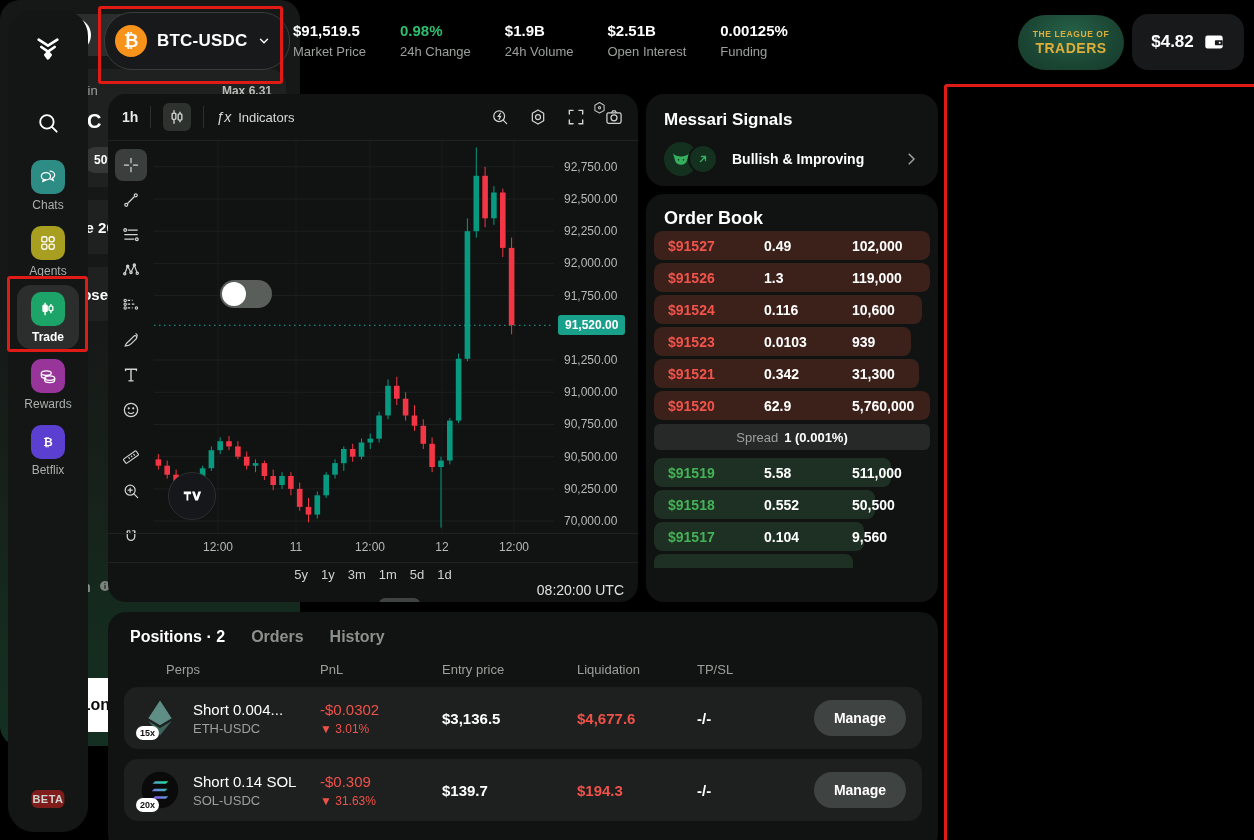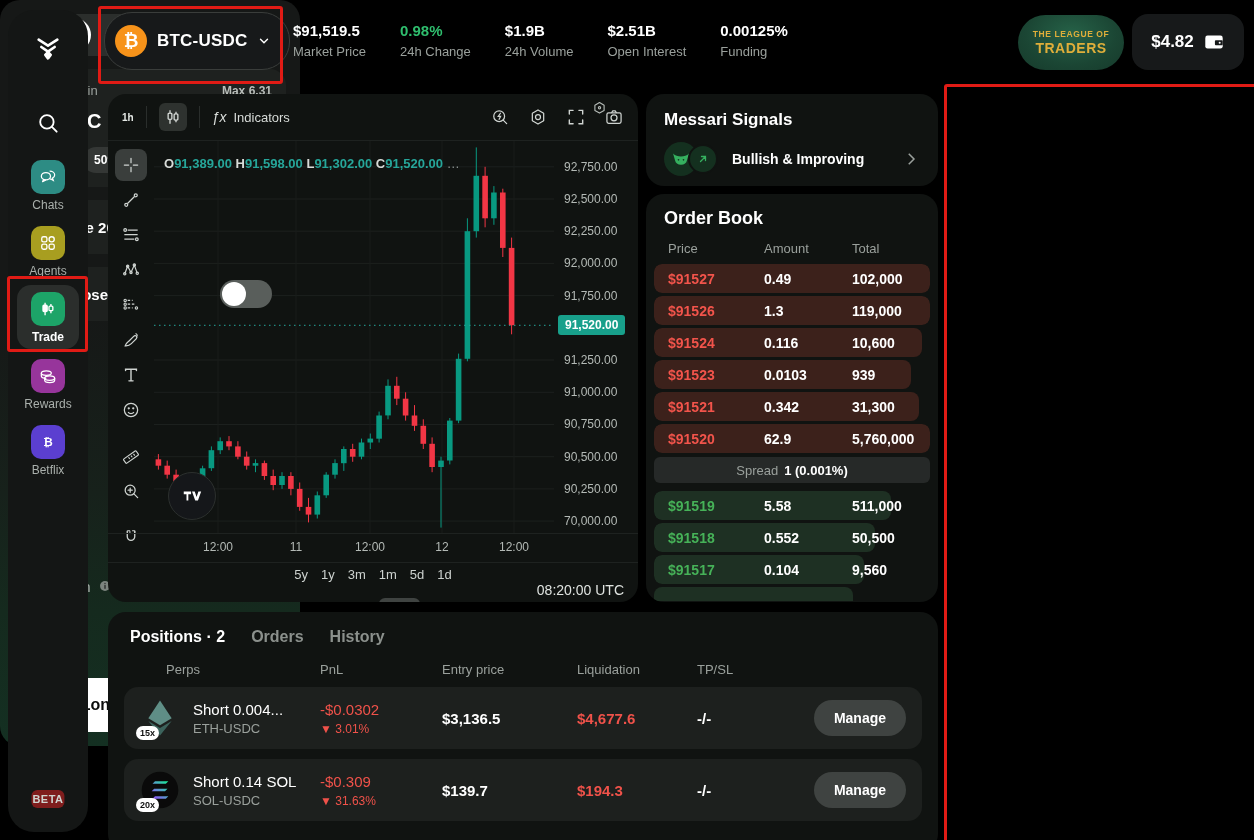--- a/index.html
+++ b/index.html
@@ -45,21 +45,21 @@
                display:flex;align-items:center;justify-content:center;gap:9px;font-size:17px;font-weight:700;cursor:pointer;}
 
   
   .panel{position:absolute;background:#101311;border-radius:18px;}
 
   
   #chart-panel{left:108px;top:94px;width:530px;height:508px;overflow:hidden;}
   #chart-toolbar{position:absolute;top:0;left:0;right:0;height:47px;display:flex;align-items:center;padding:0 14px;gap:12px;
                  border-bottom:1px solid #1e2220;box-sizing:border-box;}
   .tb-div{width:1px;height:22px;background:#2a2e2c;}
-  #interval-btn{font-size:10px;font-weight:700;color:#e6eae7;cursor:pointer;}
+  #interval-btn{font-size:14px;font-weight:700;color:#e6eae7;cursor:pointer;}
   #candle-type-btn{width:28px;height:28px;border-radius:6px;background:#2e322f;display:flex;align-items:center;justify-content:center;cursor:pointer;}
   #indicators-btn{display:flex;align-items:center;gap:7px;color:#d7dbd8;font-size:13px;cursor:pointer;}
   #fx-glyph{font-style:italic;font-size:14px;color:#d7dbd8;}
   #tb-right{margin-left:auto;display:flex;align-items:center;gap:18px;color:#cfd4d1;}
   #tb-right .tbi{cursor:pointer;display:flex;}
 
   #tools-col{position:absolute;left:0;top:47px;bottom:68px;width:46px;display:flex;flex-direction:column;align-items:center;
              padding-top:8px;gap:3px;box-sizing:border-box;}
   .tool{width:32px;height:32px;display:flex;align-items:center;justify-content:center;color:#cfd4d1;border-radius:8px;cursor:pointer;flex:0 0 auto;}
   .tool.selected{background:#3a3e3c;}
@@ -534,21 +534,20 @@
           <rect x="328.3" y="34.8" width="5.6" height="42.5" fill="#f23645"></rect>
           <line x1="339.9" y1="45.1" x2="339.9" y2="83.8" stroke="#089981" stroke-width="1"></line>
           <rect x="337.1" y="51.5" width="5.6" height="25.8" fill="#089981"></rect>
           <line x1="348.8" y1="47.7" x2="348.8" y2="116.0" stroke="#f23645" stroke-width="1"></line>
           <rect x="346.0" y="51.5" width="5.6" height="55.4" fill="#f23645"></rect>
           <line x1="357.6" y1="96.6" x2="357.6" y2="193.3" stroke="#f23645" stroke-width="1"></line>
           <rect x="354.8" y="106.9" width="5.6" height="77.3" fill="#f23645"></rect>
           <line x1="0" y1="184.3" x2="400" y2="184.3" stroke="#26a69a" stroke-width="1" stroke-dasharray="1.5,3.5"></line>
         </svg>
       <div id="legend">
-        <div id="legend-ohlc"><b>O</b><span class="v">91,389.00 </span><b>H</b><span class="v">91,598.00 </span><b>L</b><span class="v">91,302.00 </span><b>C</b><span class="v">91,520.00 </span><span class="more">…</span></div>
       </div>
       <div id="tv-watermark">
         <svg width="22" height="22" viewBox="0 0 24 24" fill="#fff">
             <path d="M3 7h8v3H8v7H6v-7H3zM12 7h3l2 6 2-6h3l-3.5 10h-3z"></path>
           </svg>
       </div>
     </div>
 
     <div id="axis-col">
       <div id="price-tag" style="top: 184.259px;">91,520.00</div>
@@ -624,25 +623,20 @@
       <span id="messari-chev">
         <svg width="18" height="18" viewBox="0 0 24 24" fill="none" stroke="#9aa09c" stroke-width="2">
             <path d="M9 5l7 7-7 7"></path>
           </svg>
       </span>
     </div>
   </section>
 
   <section id="orderbook" class="panel">
     <h3>Order Book</h3>
-    <div id="ob-header">
-        <span>Price</span>
-        <span>Amount</span>
-        <span>Total</span>
-      </div>
     <div id="ob-asks" class="ob-list">
         <div class="ob-row ask">
           <div class="ob-depth" style="width: 100%;"></div>
           <div class="ob-cells">
             <span class="ob-price">$91527</span>
             <span>0.49</span>
             <span>102,000</span>
           </div>
         </div>
         <div class="ob-row ask">

